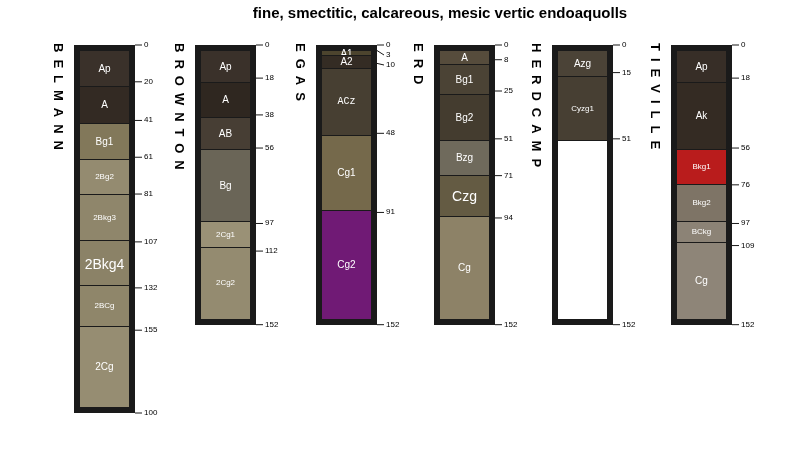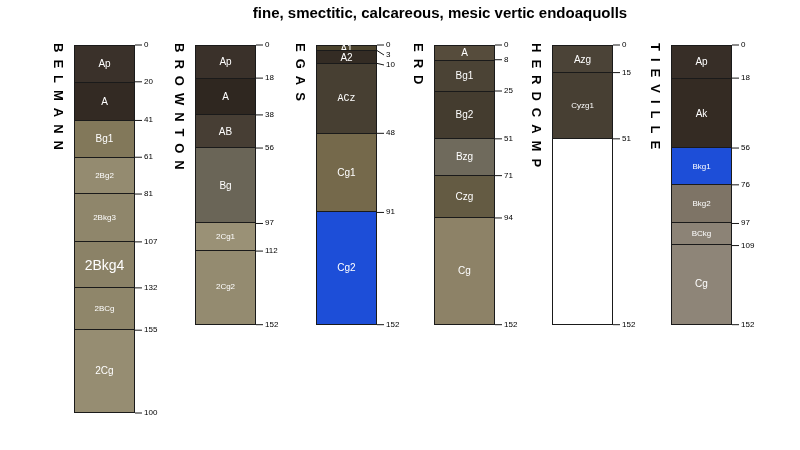--- a/index.html
+++ b/index.html
@@ -26,21 +26,21 @@
     font-size: 13px;
     font-weight: bold;
     letter-spacing: 7px;
     color: #000000;
     line-height: 1;
     white-space: nowrap;
   }
   .soil-column {
     position: absolute;
     box-sizing: border-box;
-    border: 1px solid #a16207;
+    border: 6px solid #a16207;
   }
   .horizon {
     position: absolute;
     left: 0; width: 100%;
     display: flex;
     align-items: center;
     justify-content: center;
     overflow: visible;
     color: #ffffff;
     line-height: 1;
@@ -153,21 +153,21 @@
       </div>
       <div class="hline" style="top: 1.97368%; background: rgb(26, 26, 26);"></div>
       <div class="horizon" style="top: 6.57895%; height: 25%; background: rgb(71, 63, 50); font-family: Liberation Mono, monospace;">
         <span style="font-size: 10px; color: rgb(255, 255, 255);">ACz</span>
       </div>
       <div class="hline" style="top: 6.57895%; background: rgb(26, 26, 26);"></div>
       <div class="horizon" style="top: 31.5789%; height: 28.2895%; background: rgb(117, 105, 75);">
         <span style="font-size: 10px; color: rgb(255, 255, 255);">Cg1</span>
       </div>
       <div class="hline" style="top: 31.5789%; background: rgb(26, 26, 26);"></div>
-      <div class="horizon" style="top: 59.8684%; height: 40.1316%; background: #1d4ed8;">
+      <div class="horizon" style="top: 59.8684%; height: 40.1316%; background: #701a75;">
         <span style="font-size: 10px; color: rgb(255, 255, 255);">Cg2</span>
       </div>
       <div class="hline" style="top: 59.8684%; background: rgb(26, 26, 26);"></div>
     </div>
     <div class="tick-label" style="left: 386px; top: 45px; color: rgb(0, 0, 0);">0</div>
     <div class="tick-label" style="left: 386px; top: 55px; color: rgb(0, 0, 0);">3</div>
     <div class="tick-label" style="left: 386px; top: 65px; color: rgb(0, 0, 0);">10</div>
     <div class="tick-label" style="left: 386px; top: 133.32px; color: rgb(0, 0, 0);">48</div>
     <div class="tick-label" style="left: 386px; top: 212.44px; color: rgb(0, 0, 0);">91</div>
     <div class="tick-label" style="left: 386px; top: 324.68px; color: rgb(0, 0, 0);">152</div>
@@ -182,21 +182,21 @@
       <div class="hline" style="top: 5.26316%; background: rgb(26, 26, 26);"></div>
       <div class="horizon" style="top: 16.4474%; height: 17.1053%; background: rgb(68, 60, 47);">
         <span style="font-size: 10px; color: rgb(255, 255, 255);">Bg2</span>
       </div>
       <div class="hline" style="top: 16.4474%; background: rgb(26, 26, 26);"></div>
       <div class="horizon" style="top: 33.5526%; height: 13.1579%; background: rgb(111, 106, 92);">
         <span style="font-size: 10px; color: rgb(255, 255, 255);">Bzg</span>
       </div>
       <div class="hline" style="top: 33.5526%; background: rgb(26, 26, 26);"></div>
       <div class="horizon" style="top: 46.7105%; height: 15.1316%; background: rgb(100, 91, 67);">
-        <span style="font-size: 10px; color: rgb(255, 255, 255);">Czg</span>
+        <span style="font-size: 14px; color: rgb(255, 255, 255);">Czg</span>
       </div>
       <div class="hline" style="top: 46.7105%; background: rgb(26, 26, 26);"></div>
       <div class="horizon" style="top: 61.8421%; height: 38.1579%; background: rgb(141, 130, 103);">
         <span style="font-size: 10px; color: rgb(255, 255, 255);">Cg</span>
       </div>
       <div class="hline" style="top: 61.8421%; background: rgb(26, 26, 26);"></div>
     </div>
     <div class="tick-label" style="left: 504px; top: 45px; color: rgb(0, 0, 0);">0</div>
     <div class="tick-label" style="left: 504px; top: 59.72px; color: rgb(0, 0, 0);">8</div>
     <div class="tick-label" style="left: 504px; top: 91px; color: rgb(0, 0, 0);">25</div>
@@ -221,21 +221,21 @@
     <div class="tick-label" style="left: 622px; top: 324.68px; color: rgb(0, 0, 0);">152</div>
     <div class="profile-name" style="left: 649px; top: 43px;">TIEVILLE</div>
     <div class="soil-column" style="left: 671px; top: 45px; width: 61px; height: 279.68px; border-color: rgb(26, 26, 26);">
       <div class="horizon" style="top: 0%; height: 11.8421%; background: rgb(55, 46, 39);">
         <span style="font-size: 10px; color: rgb(255, 255, 255);">Ap</span>
       </div>
       <div class="horizon" style="top: 11.8421%; height: 25%; background: rgb(52, 43, 35);">
         <span style="font-size: 10px; color: rgb(255, 255, 255);">Ak</span>
       </div>
       <div class="hline" style="top: 11.8421%; background: rgb(26, 26, 26);"></div>
-      <div class="horizon" style="top: 36.8421%; height: 13.1579%; background: #1d4ed8;">
+      <div class="horizon" style="top: 36.8421%; height: 13.1579%; background: #b91c1c;">
         <span style="font-size: 8px; color: rgb(255, 255, 255);">Bkg1</span>
       </div>
       <div class="hline" style="top: 36.8421%; background: rgb(26, 26, 26);"></div>
       <div class="horizon" style="top: 50%; height: 13.8158%; background: rgb(126, 116, 102);">
         <span style="font-size: 8px; color: rgb(255, 255, 255);">Bkg2</span>
       </div>
       <div class="hline" style="top: 50%; background: rgb(26, 26, 26);"></div>
       <div class="horizon" style="top: 63.8158%; height: 7.89474%; background: rgb(140, 131, 118);">
         <span style="font-size: 8px; color: rgb(255, 255, 255);">BCkg</span>
       </div>

